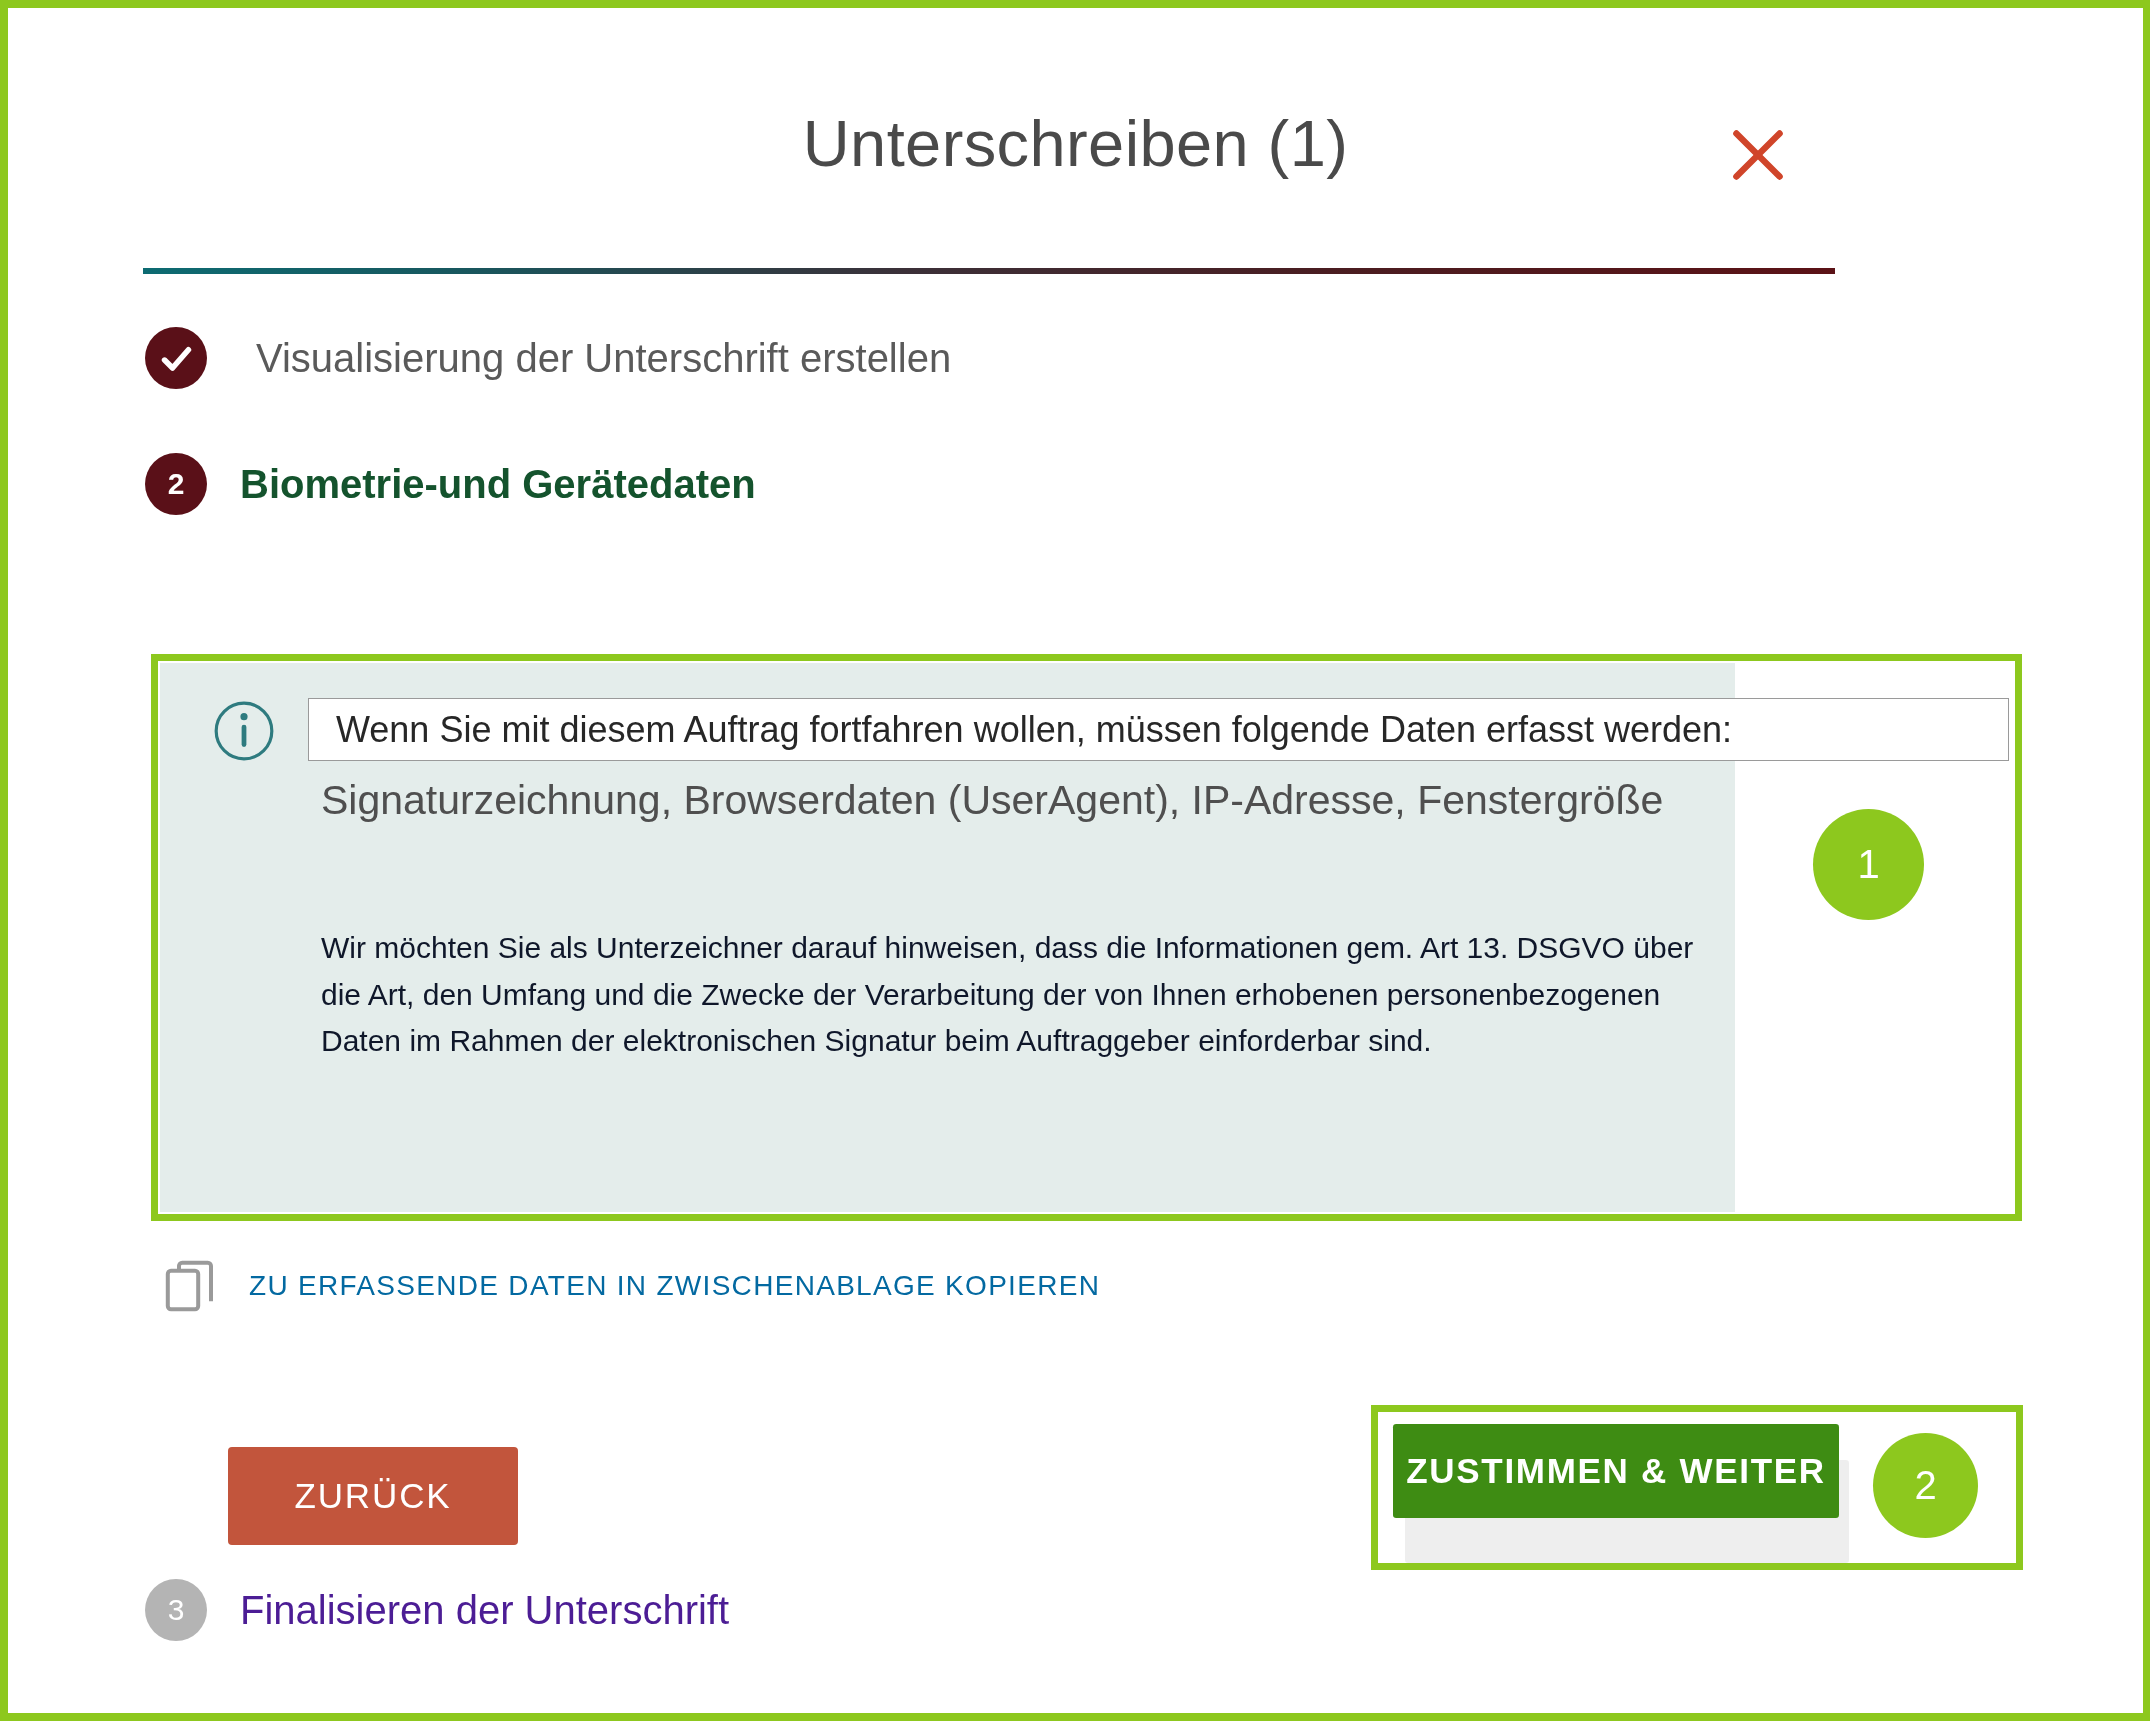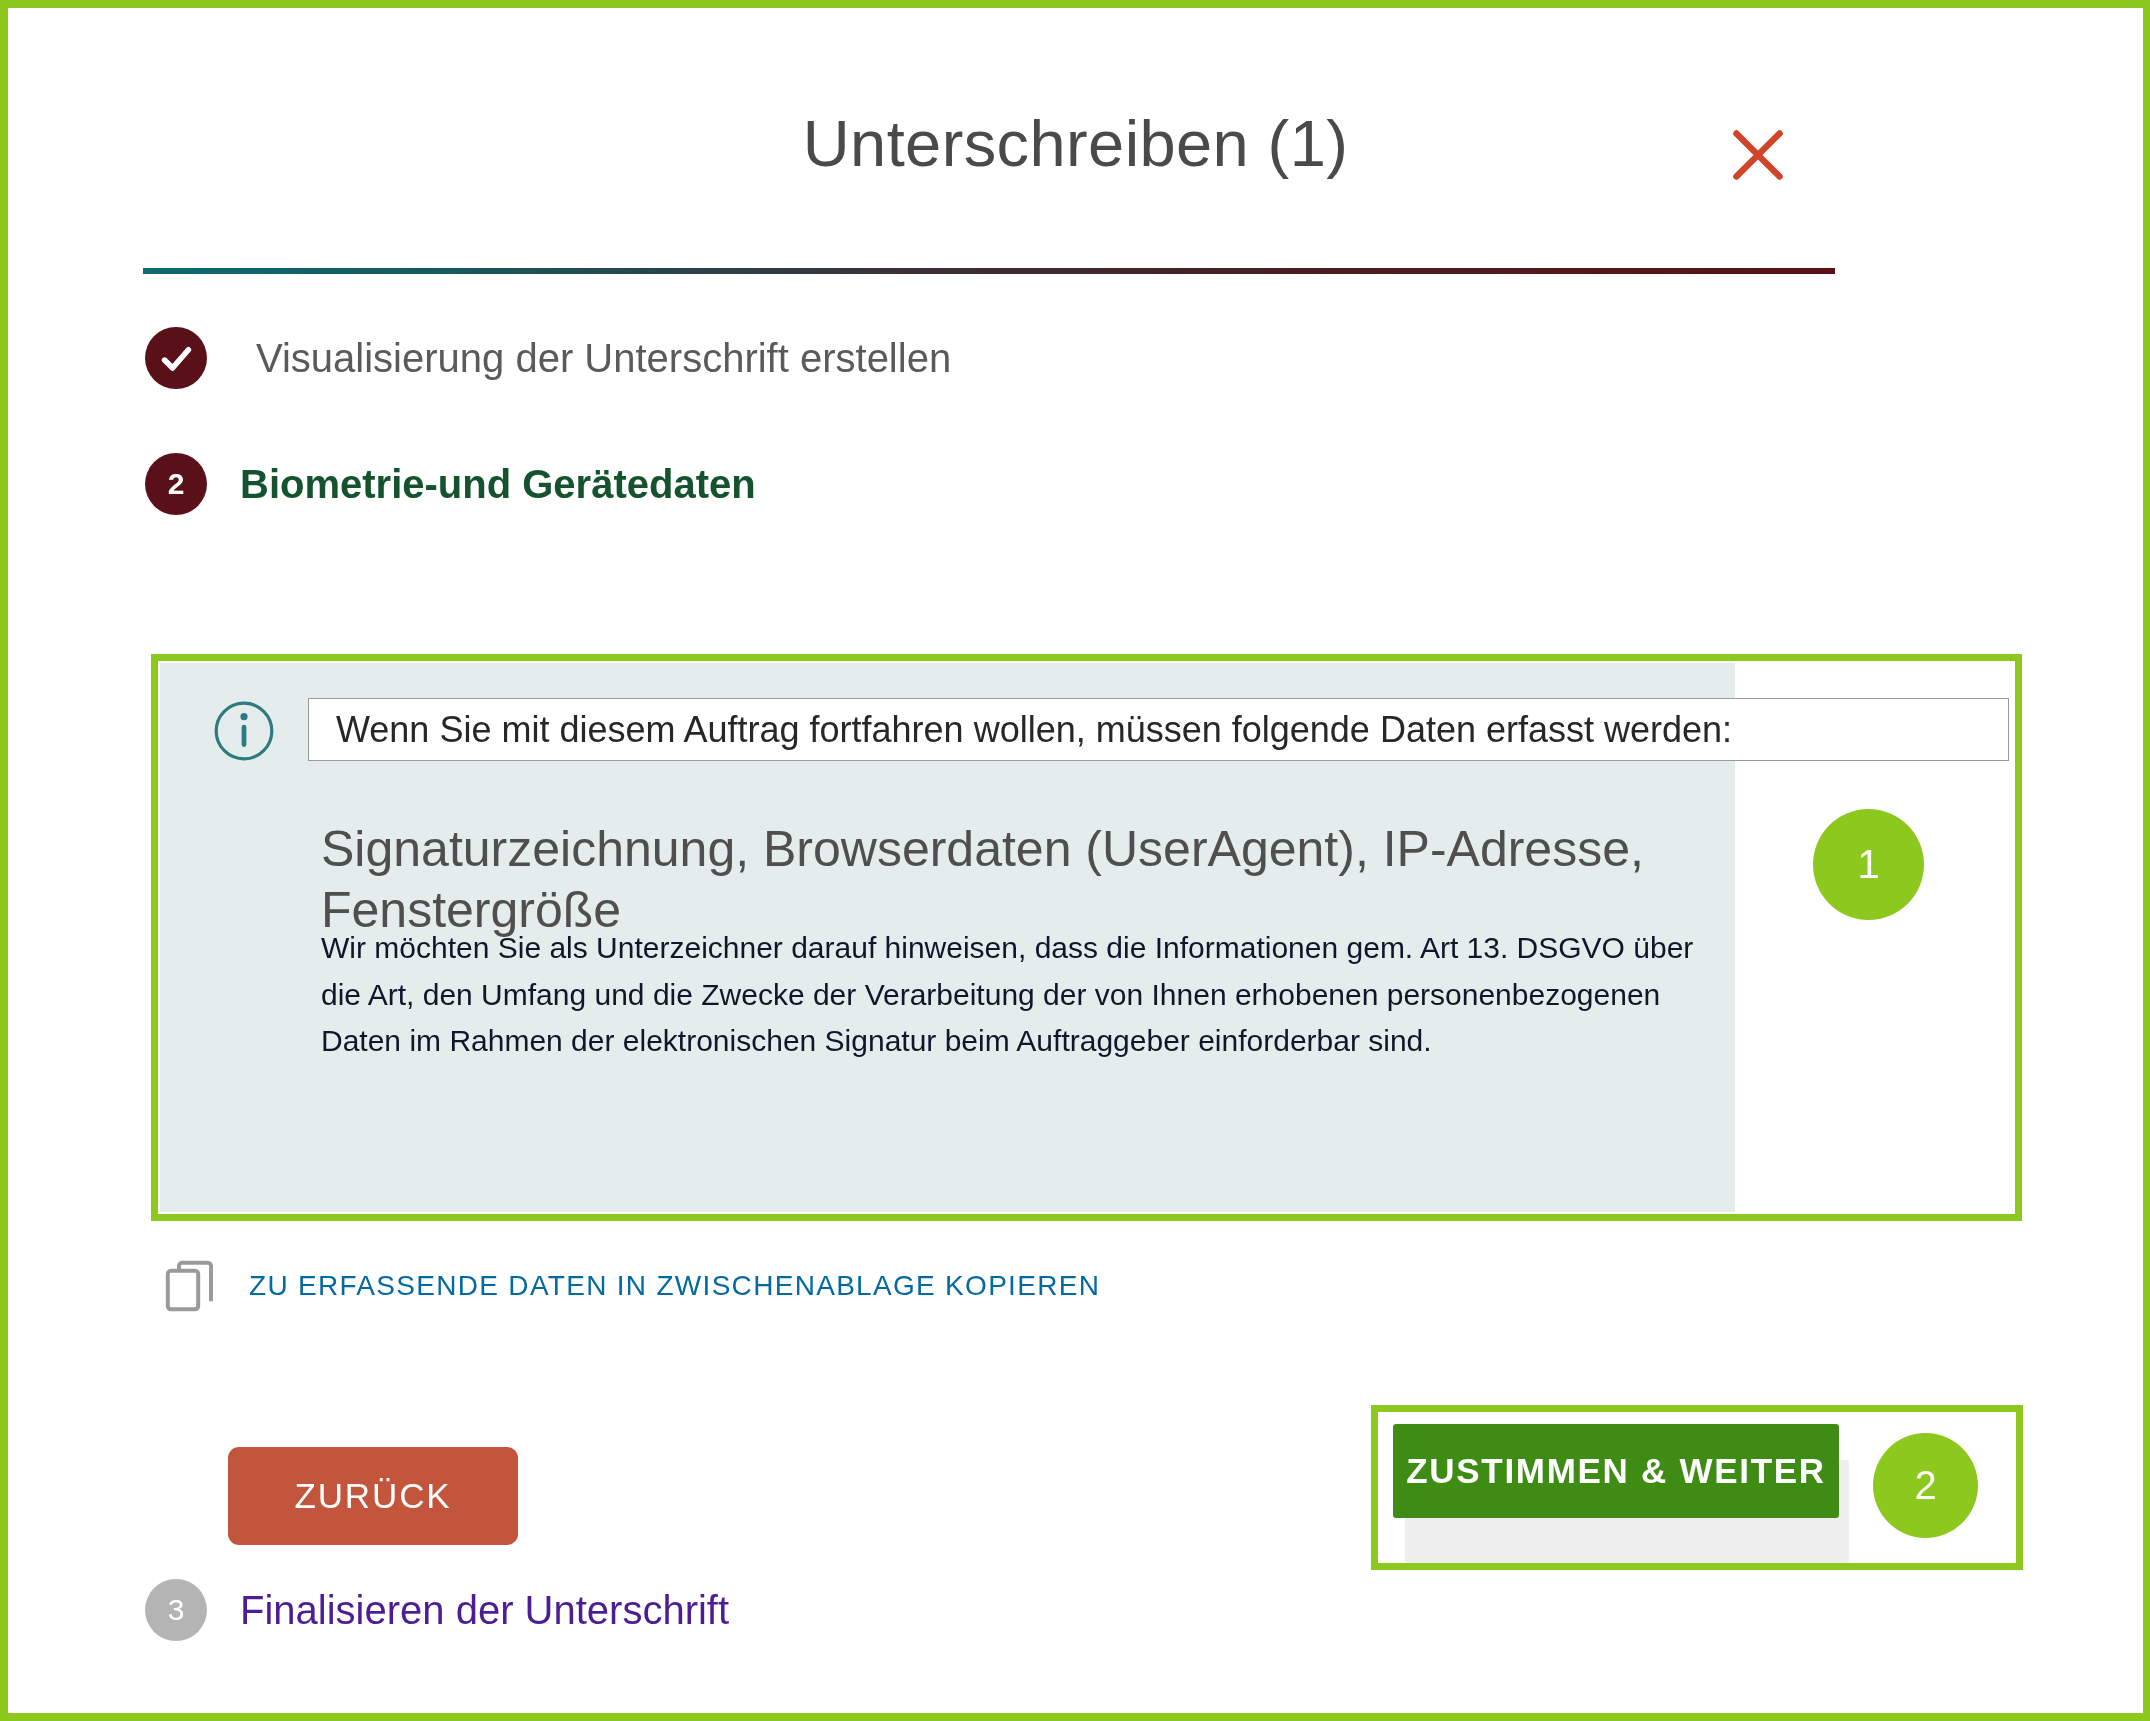--- a/index.html
+++ b/index.html
@@ -164,24 +164,23 @@
     font-size: 36px;
     color: #272727;
     white-space: nowrap;
     overflow: hidden;
   }
   .info-subline {
     position: absolute;
     left: 321px;
     top: 775px;
     width: 1349px;
-    font-size: 50px;
+    font-size: 41px;
     line-height: 1.22;
     color: #4f4f4f;
-    margin-top: 44px;
   }
   .info-body {
     position: absolute;
     left: 321px;
     top: 925px;
     width: 1373px;
     font-size: 30px;
     line-height: 1.55;
     color: #0f172a;
   }
@@ -232,21 +231,21 @@
   
   .btn-back {
     position: absolute;
     left: 228px;
     top: 1447px;
     width: 290px;
     height: 98px;
     background: #c2553c;
     color: #ffffff;
     border: none;
-    border-radius: 11px;
+    border-radius: 4px;
     font-family: "Liberation Sans", sans-serif;
     font-size: 35px;
     letter-spacing: 1.9px;
     font-weight: 400;
     cursor: pointer;
   }
 
   .btn-next-annotation {
     position: absolute;
     left: 1371px;

